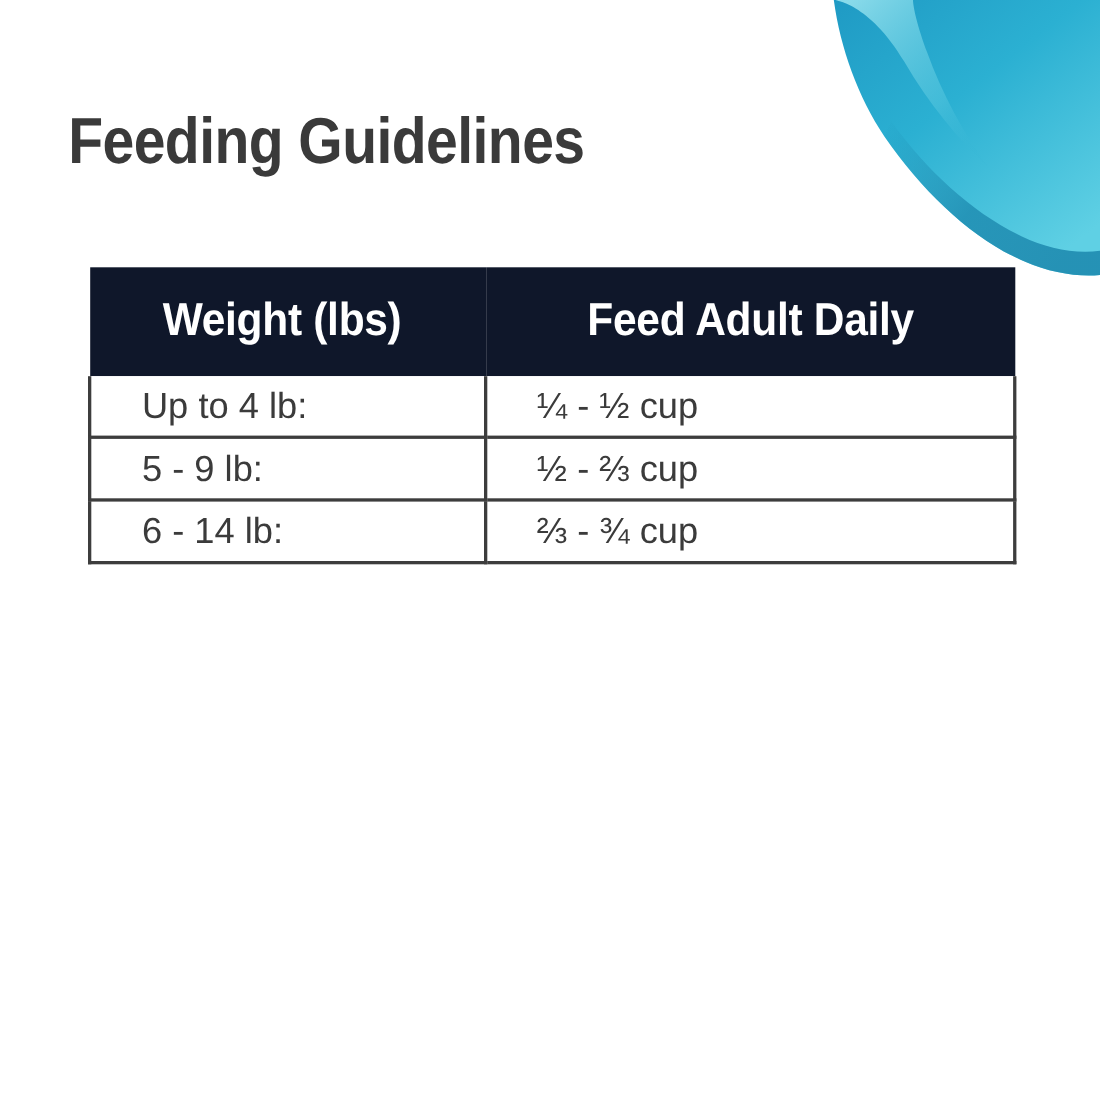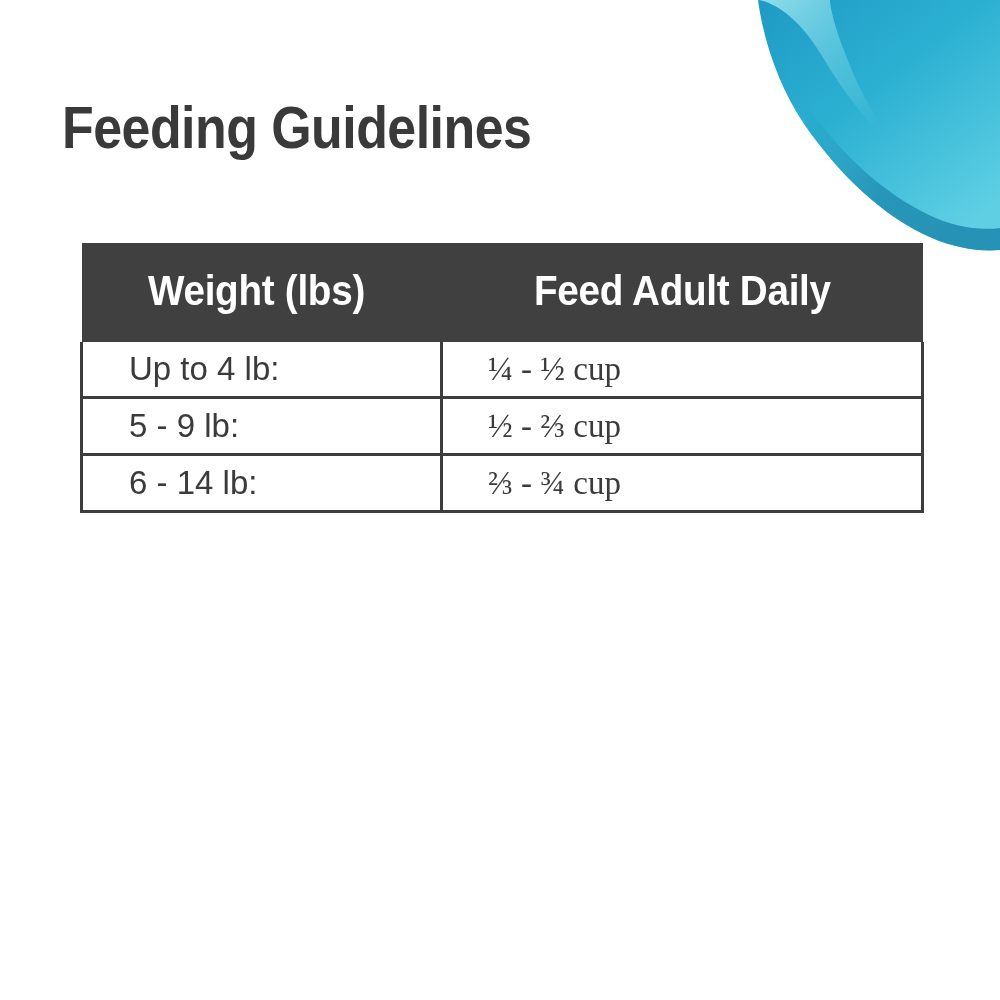--- a/index.html
+++ b/index.html
@@ -53,21 +53,21 @@
     left: 80px;
     top: 243px;
     width: 841px;
     border-collapse: collapse;
     table-layout: fixed;
   }
   #feeding-table col.col-weight { width: 360px; }
   #feeding-table col.col-feed   { width: 481px; }
 
   #feeding-table th {
-    background: #404040;
+    background: #0f172a;
     color: #ffffff;
     font-family: "Liberation Sans Narrow", "Liberation Sans", sans-serif;
     font-weight: 700;
     font-size: 42px;
     line-height: 44px;
     letter-spacing: -0.3px;
     height: 95px;
     padding: 0 0 4px 0;
     text-align: center;
     vertical-align: middle;
@@ -86,21 +86,21 @@
     font-weight: 300;
     font-size: 33px;
     line-height: 44px;
     color: #3b3b3b;
     padding: 0 4px 0 46px;
     vertical-align: top;
     background: #ffffff;
   }
   #feeding-table tr.data-row td { height: 49px; padding-top: 5px; }
   #feeding-table tr.data-row.tall-row td { height: 100px; }
-  #feeding-table td.cell-feed { padding-left: 45px; font-family: Liberation Serif, serif; }
+  #feeding-table td.cell-feed { padding-left: 45px; }
   #feeding-table tr.data-row td { border-top: none; }
   #feeding-table tr.data-row + tr.data-row td { border-top: 3px solid #a3a3a3; }
   #feeding-table tr.data-row:first-of-type td { border-top: none; }
   #feeding-table .cell-line { display: block; white-space: nowrap; }
 </style>
 </head>
 <body>
 
 <div id="swoosh-graphic">
   <svg viewBox="0 0 320 260" xmlns="http://www.w3.org/2000/svg" aria-hidden="true">

